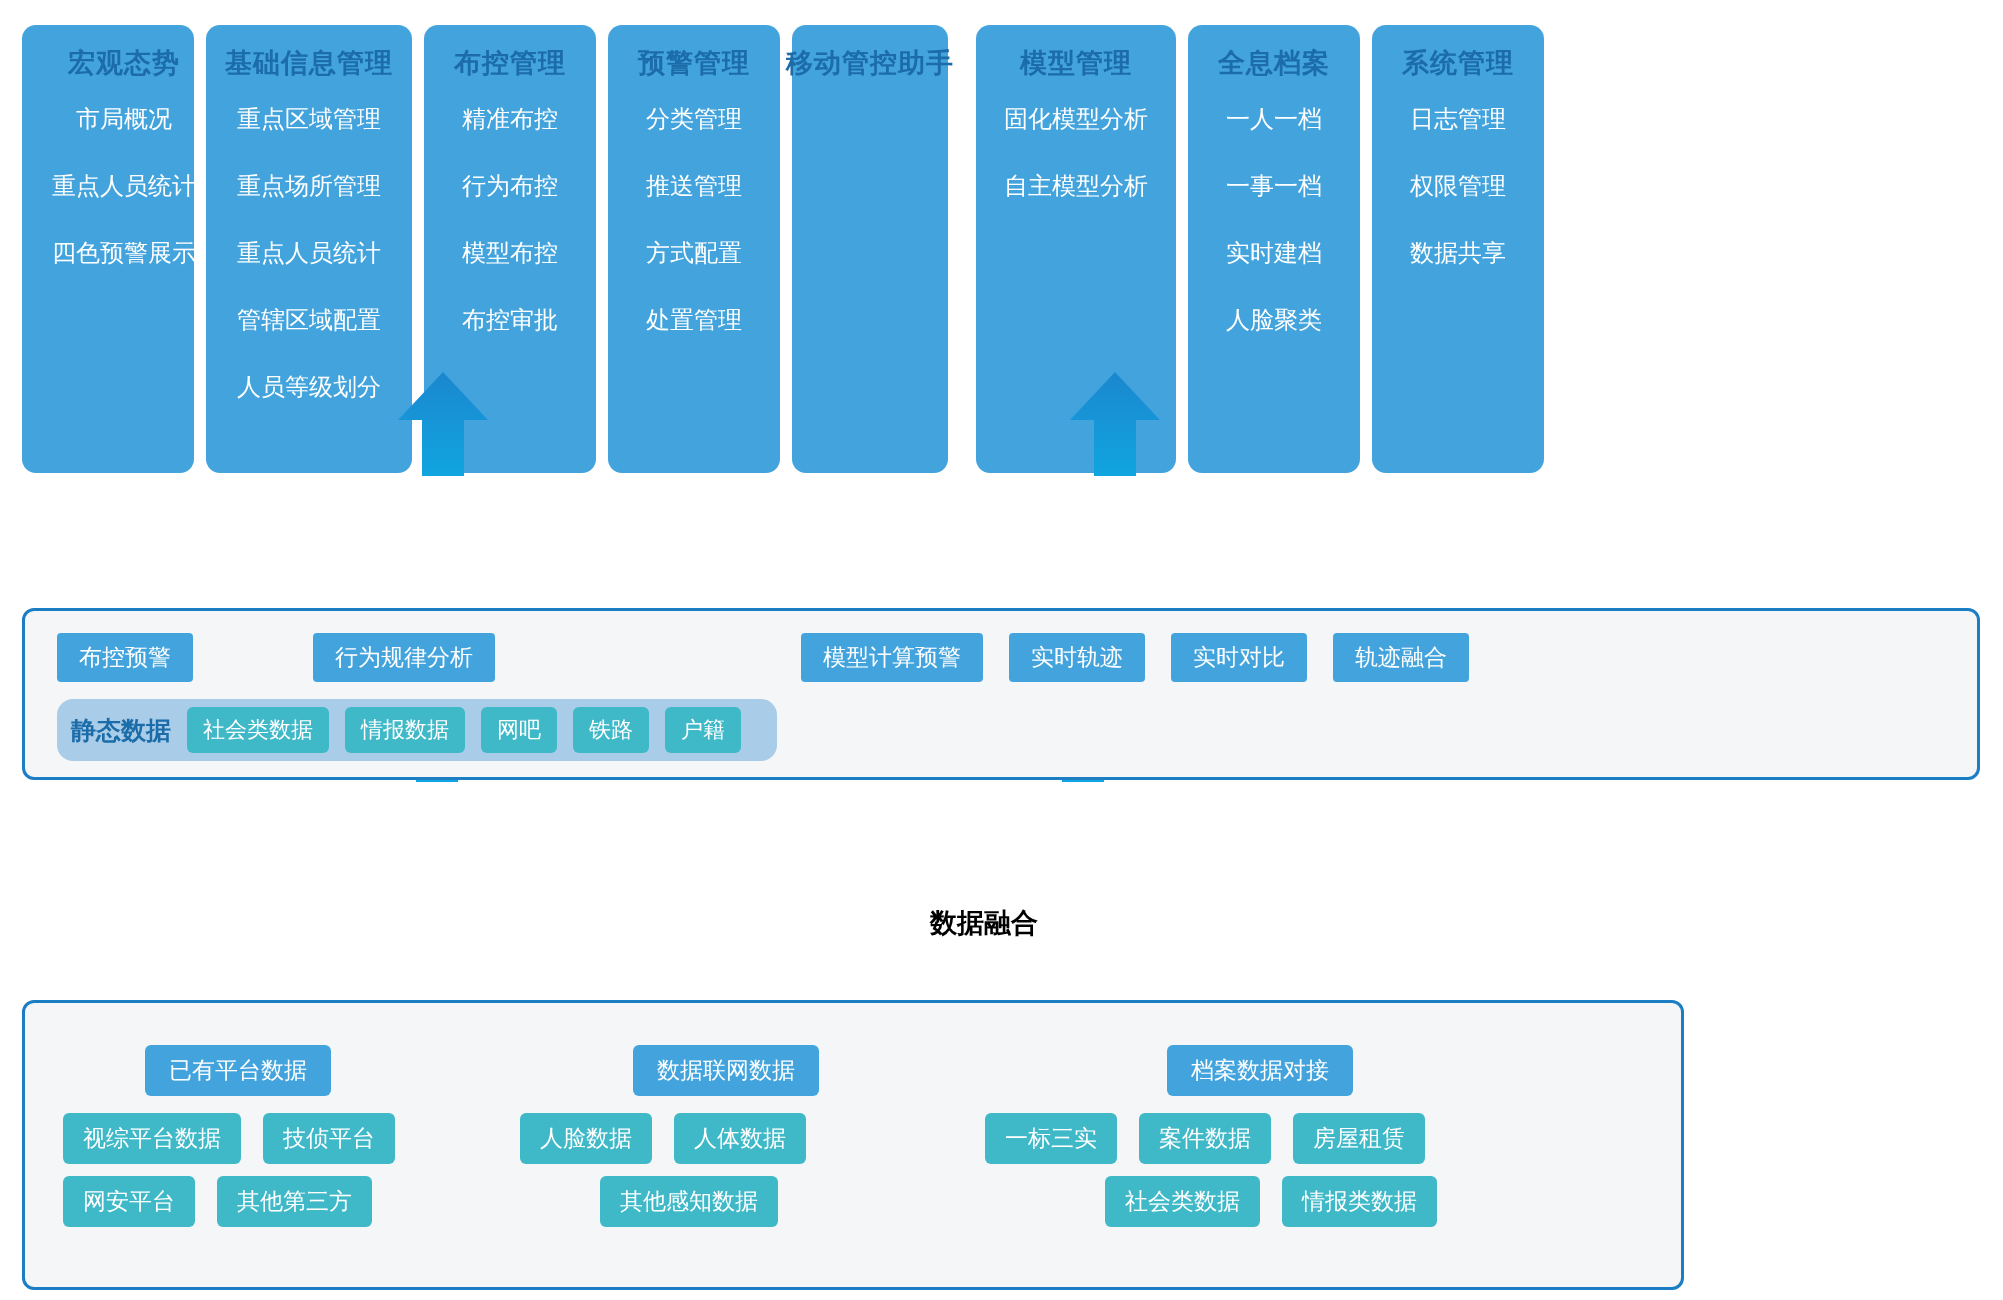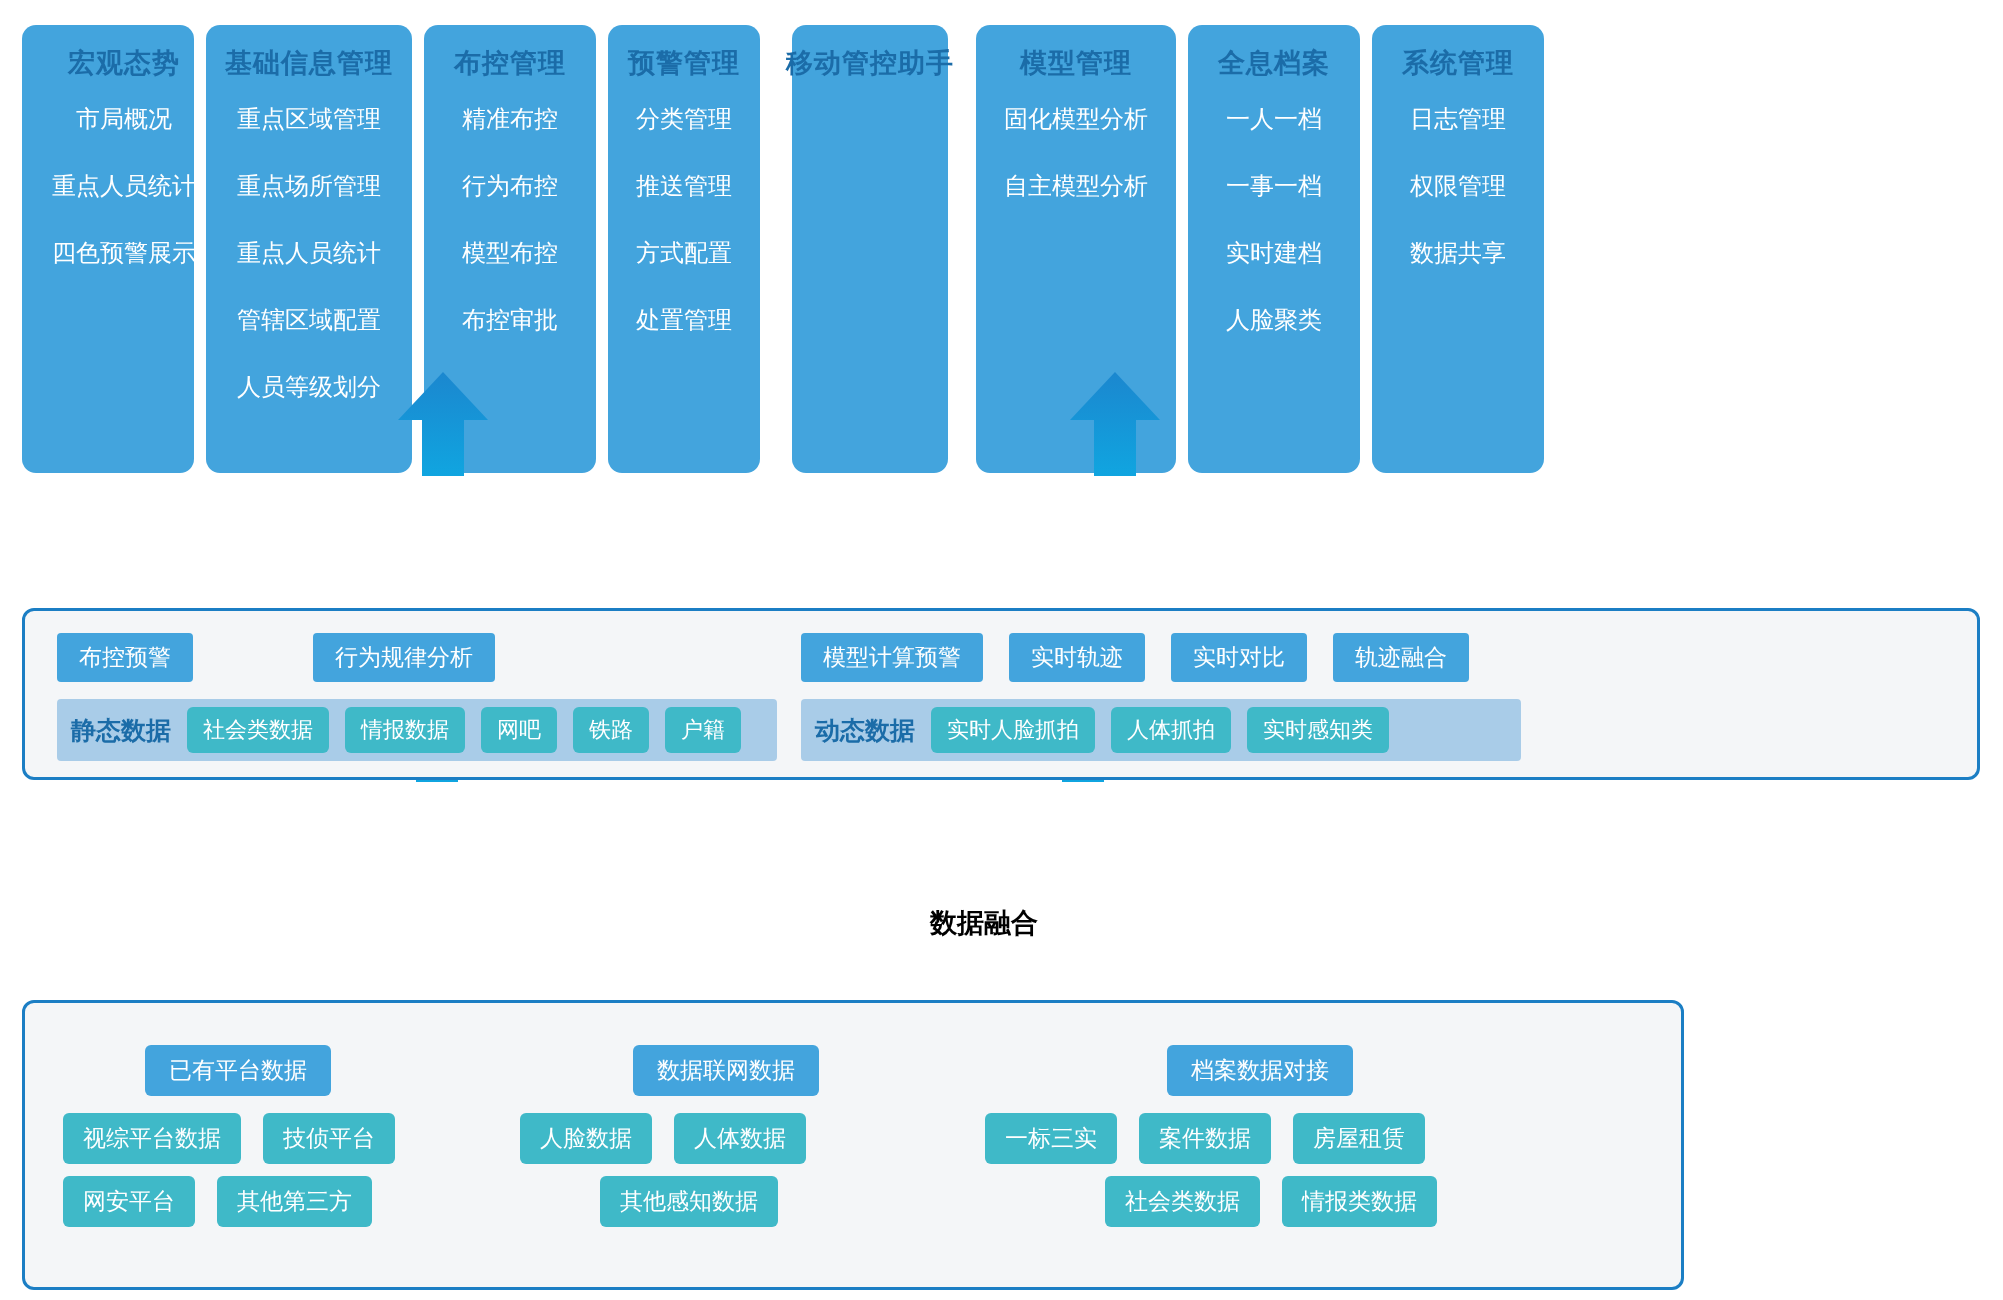--- a/index.html
+++ b/index.html
@@ -75,21 +75,21 @@
     border-radius:4px;
     padding:9px 22px;
     white-space:nowrap;
     box-sizing:border-box;
     text-align:center;
   }
   .data-band{
     position:absolute;
     top:88px;left:0;
     background:#a9cce8;
-    border-radius:4px;
+    border-radius:16px;
     display:flex;align-items:center;
     padding:10px 14px;
     box-sizing:border-box;
     height:62px;
   }
   .band-label{
     color:#1b6ca8;
     font-size:25px;
     font-weight:bold;
     white-space:nowrap;
@@ -163,21 +163,21 @@
     </div>
     <div class="module-card" style="position: absolute; left: 424px; width: 172px;">
       <div class="module-title">布控管理</div>
       <div class="module-items">
         <div class="module-item">精准布控</div>
         <div class="module-item">行为布控</div>
         <div class="module-item">模型布控</div>
         <div class="module-item">布控审批</div>
       </div>
     </div>
-    <div class="module-card" style="position: absolute; left: 608px; width: 152px;">
+    <div class="module-card" style="position: absolute; left: 608px; width: 172px;">
       <div class="module-title">预警管理</div>
       <div class="module-items">
         <div class="module-item">分类管理</div>
         <div class="module-item">推送管理</div>
         <div class="module-item">方式配置</div>
         <div class="module-item">处置管理</div>
       </div>
     </div>
     <div class="module-card" style="position: absolute; left: 792px; width: 156px;">
       <div class="module-title">移动管控助手</div>
@@ -274,28 +274,20 @@
     </div>
   </div>
 
   <div class="mid-half" id="mid-right">
     <div class="mid-top-row" id="mid-right-pills">
         <span class="pill-blue" style="margin-right: 26px;">模型计算预警</span>
         <span class="pill-blue" style="margin-right: 26px;">实时轨迹</span>
         <span class="pill-blue" style="margin-right: 26px;">实时对比</span>
         <span class="pill-blue" style="margin-right: 0px;">轨迹融合</span>
       </div>
-    <div class="data-band" id="dynamic-band" style="width: 720px;">
-      <span class="band-label">动态数据</span>
-      <span id="dynamic-band-items" style="display:flex;align-items:center;">
-          <span class="pill-teal">实时人脸抓拍</span>
-          <span class="pill-teal">人体抓拍</span>
-          <span class="pill-teal">实时感知类</span>
-        </span>
-    </div>
   </div>
 </div>
 
 <div id="fusion-label">数据融合</div>
 
 <div id="bottom-panel">
     <div class="src-head" style="left: 120px; top: 42px;">已有平台数据</div>
     <div class="src-rows" style="left: 38px; top: 110px;">
       <div class="src-row">
         <span class="src-item">视综平台数据</span>

